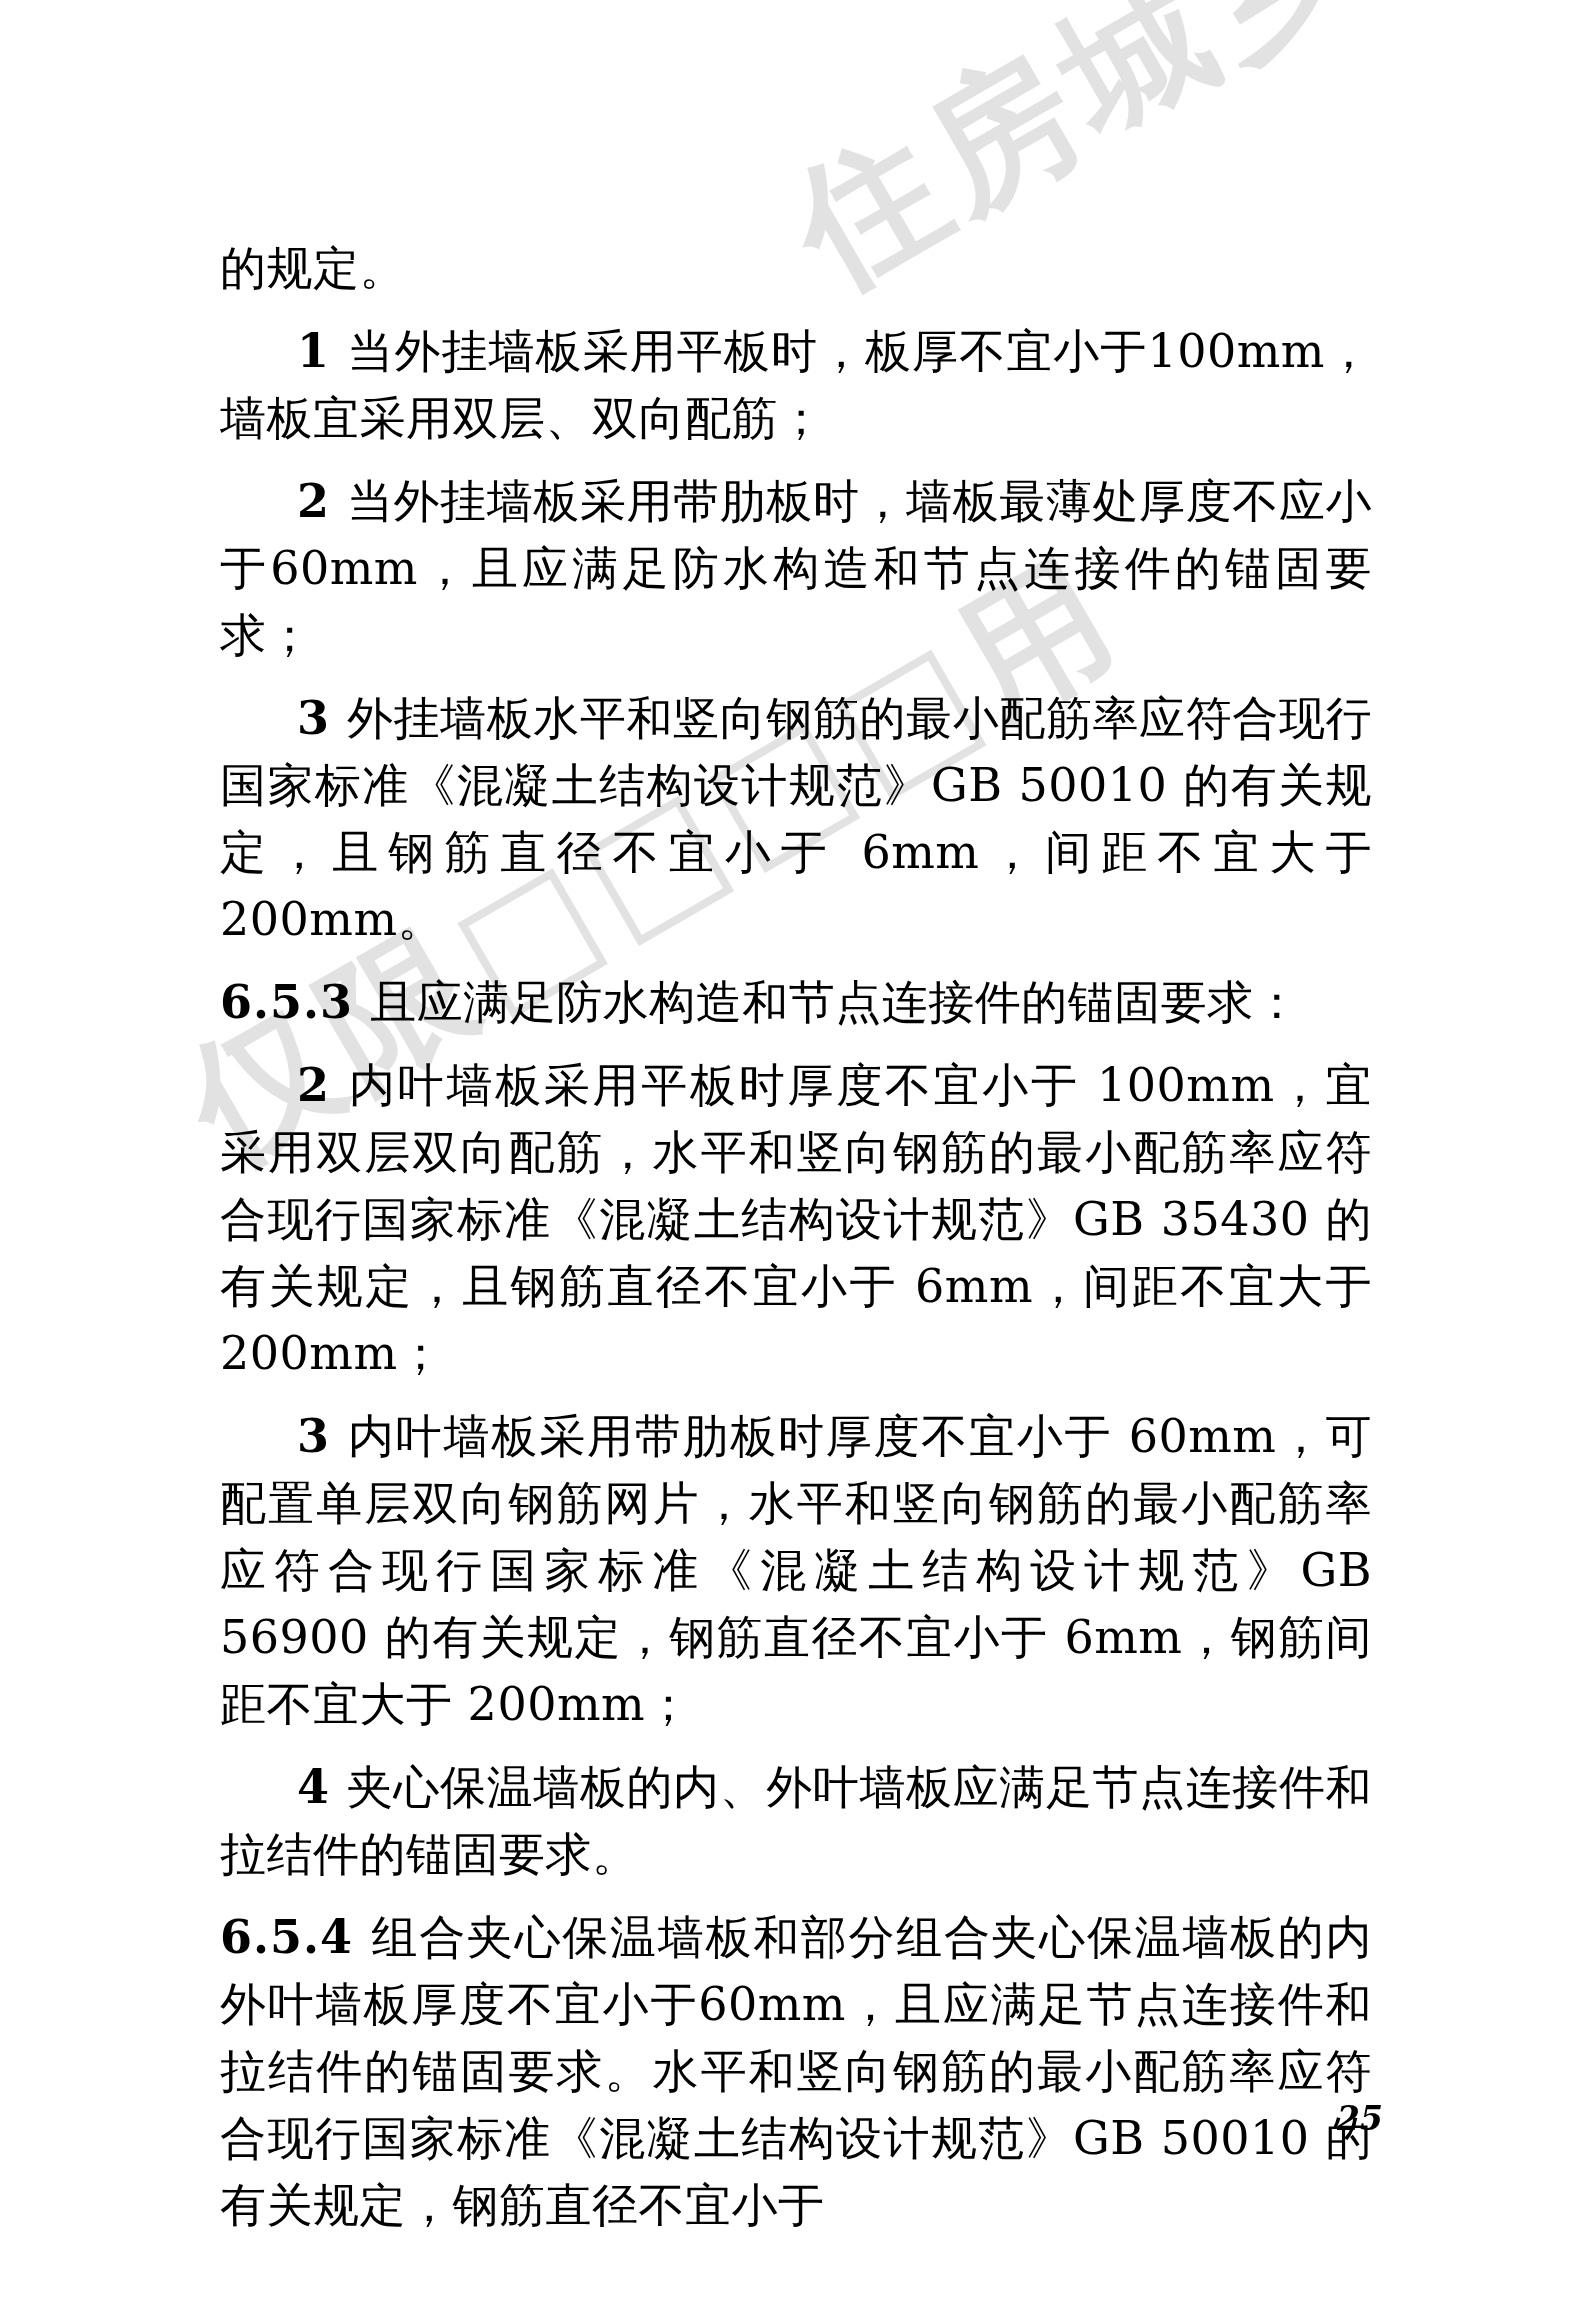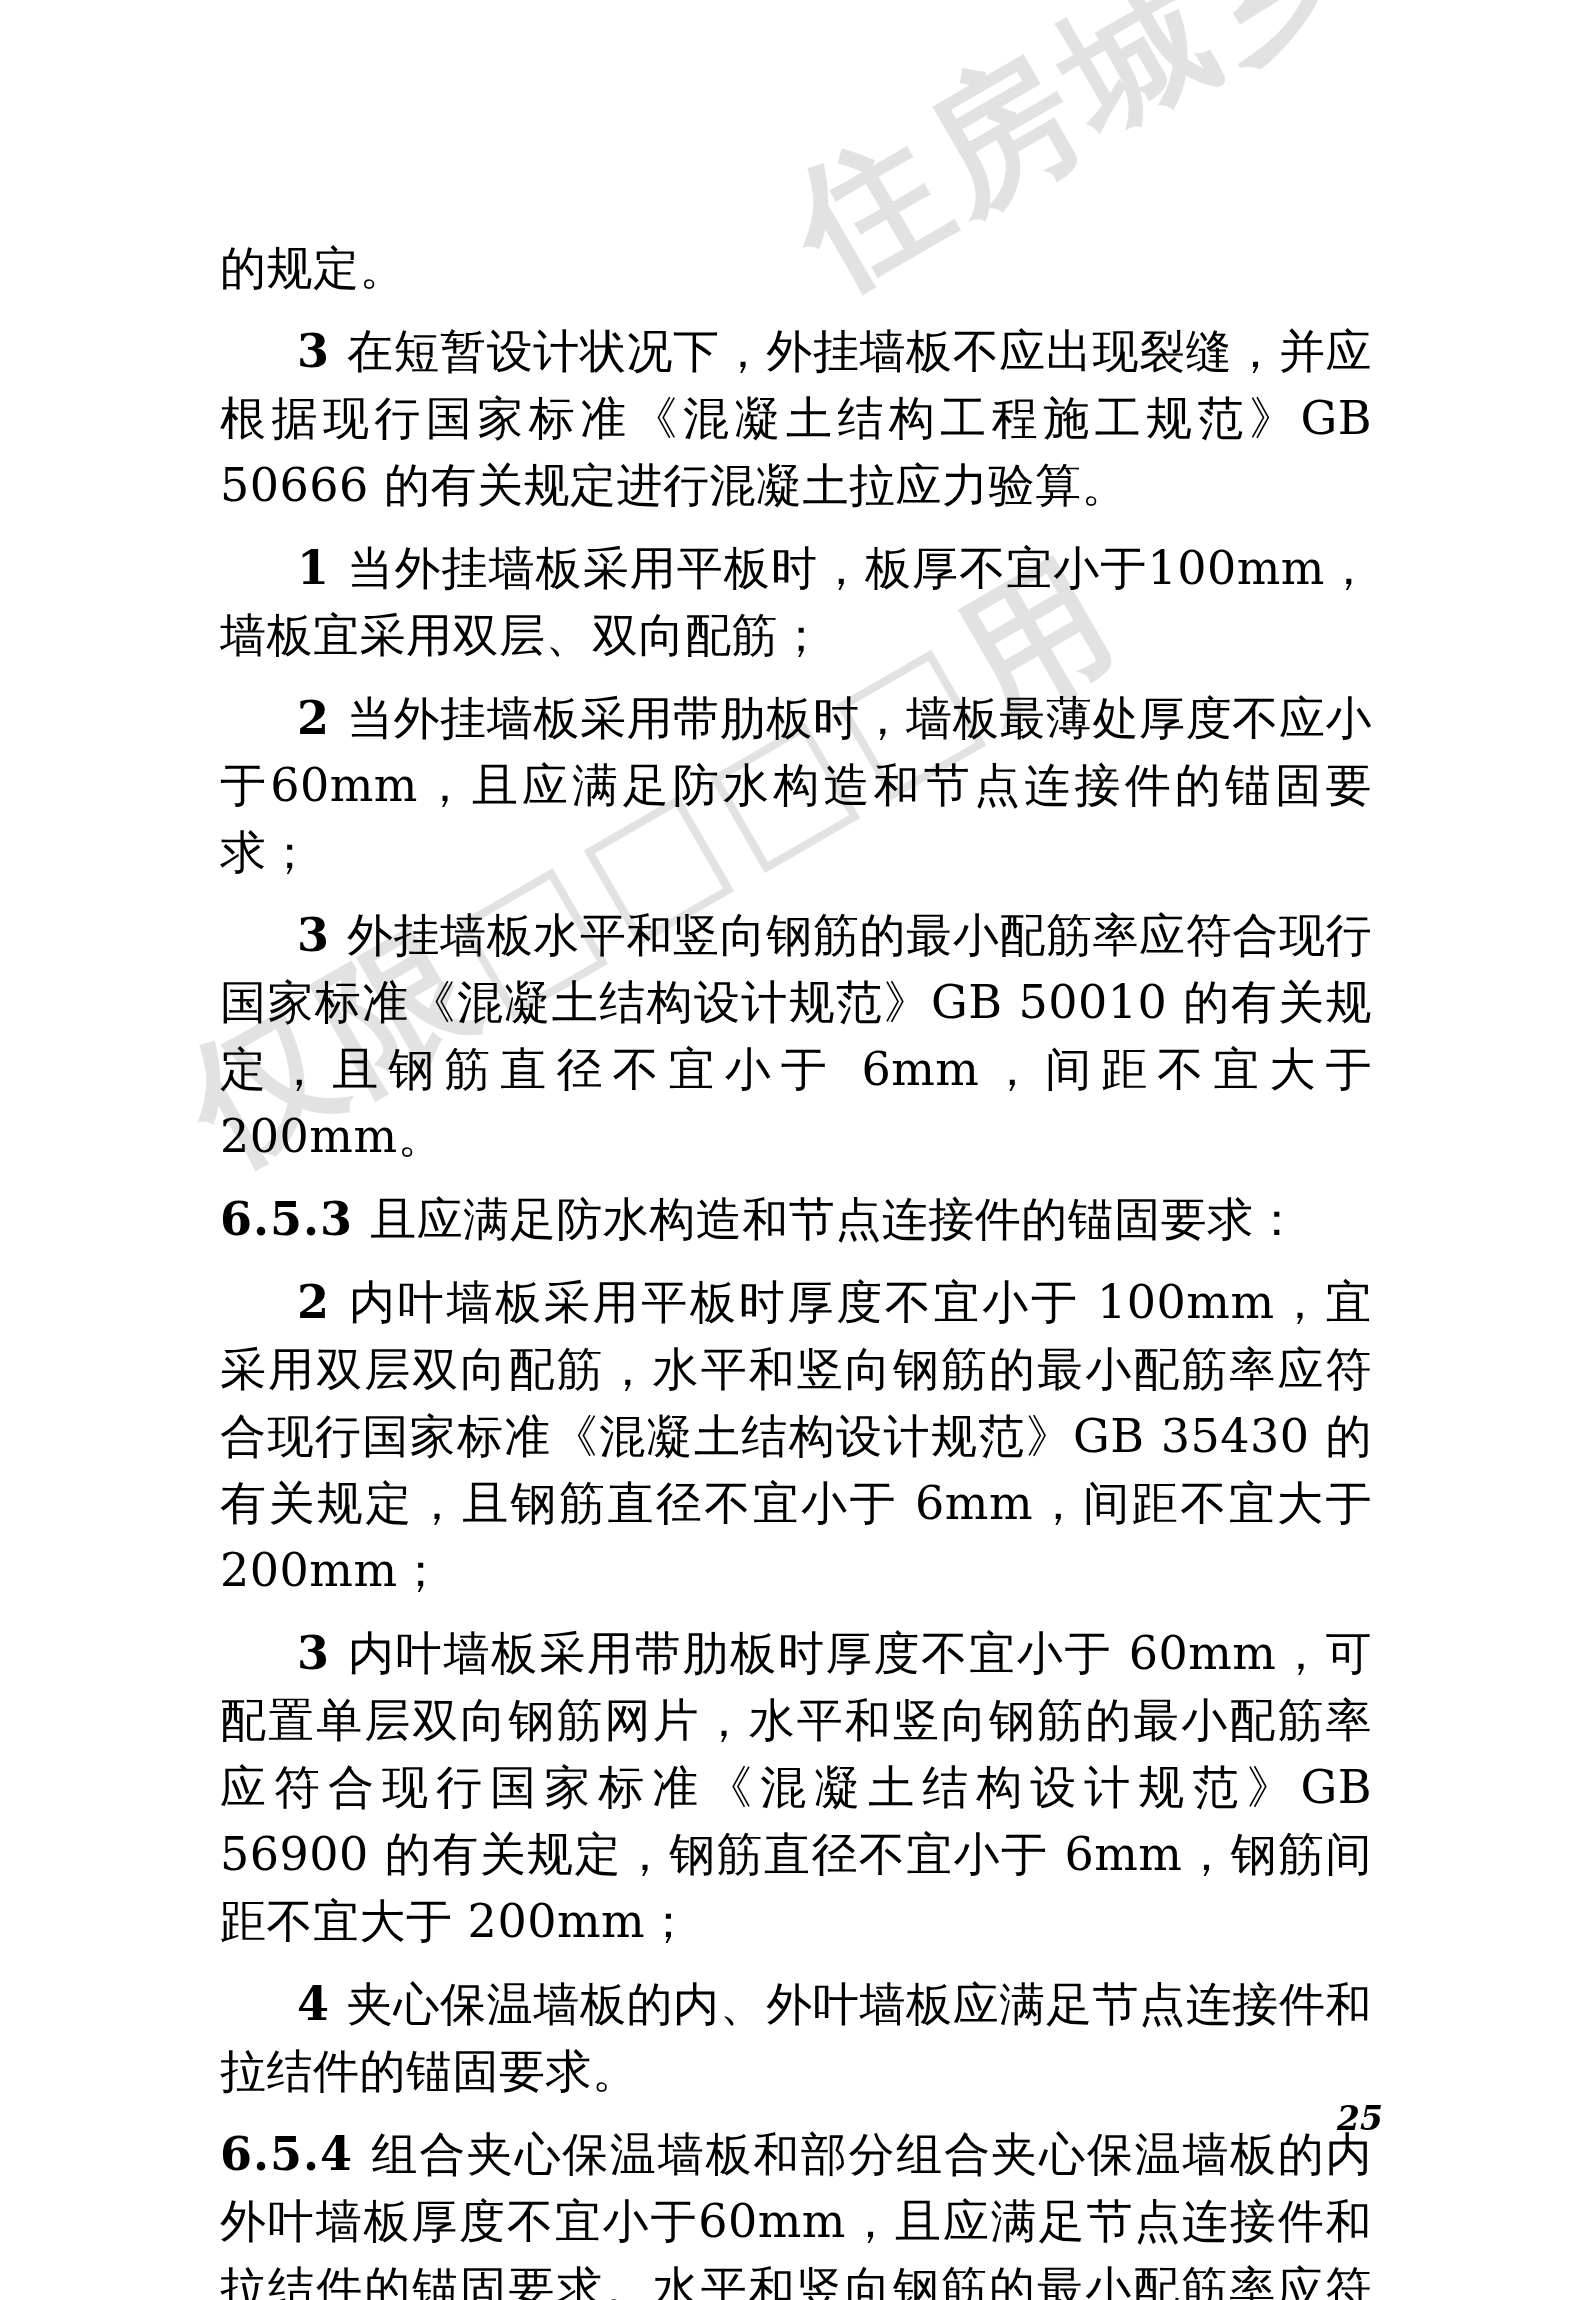--- a/index.html
+++ b/index.html
@@ -108,23 +108,20 @@
     <div class="wm-line wm1">住房城乡建设部信息公开</div>
     <div class="wm-line wm2">仅限□□□□用</div>
   </div>
 
   <div class="content">
 
     <p class="para">
       <span>的规定。</span>
     </p>
 
-    <p class="para indent">
-      <span class="num">3</span><span class="gap"></span><span>在短暂设计状况下，外挂墙板不应出现裂缝，并应根据现行国家标准《混凝土结构工程施工规范》GB 50666 的有关规定进行混凝土拉应力验算。</span>
-    </p>
 
 
     <p class="para indent">
       <span class="num">1</span><span class="gap"></span><span>当外挂墙板采用平板时，板厚不宜小于100mm，墙板宜采用双层、双向配筋；</span>
     </p>
 
     <p class="para indent">
       <span class="num">2</span><span class="gap"></span><span>当外挂墙板采用带肋板时，墙板最薄处厚度不应小于60mm，且应满足防水构造和节点连接件的锚固要求；</span>
     </p>
 

